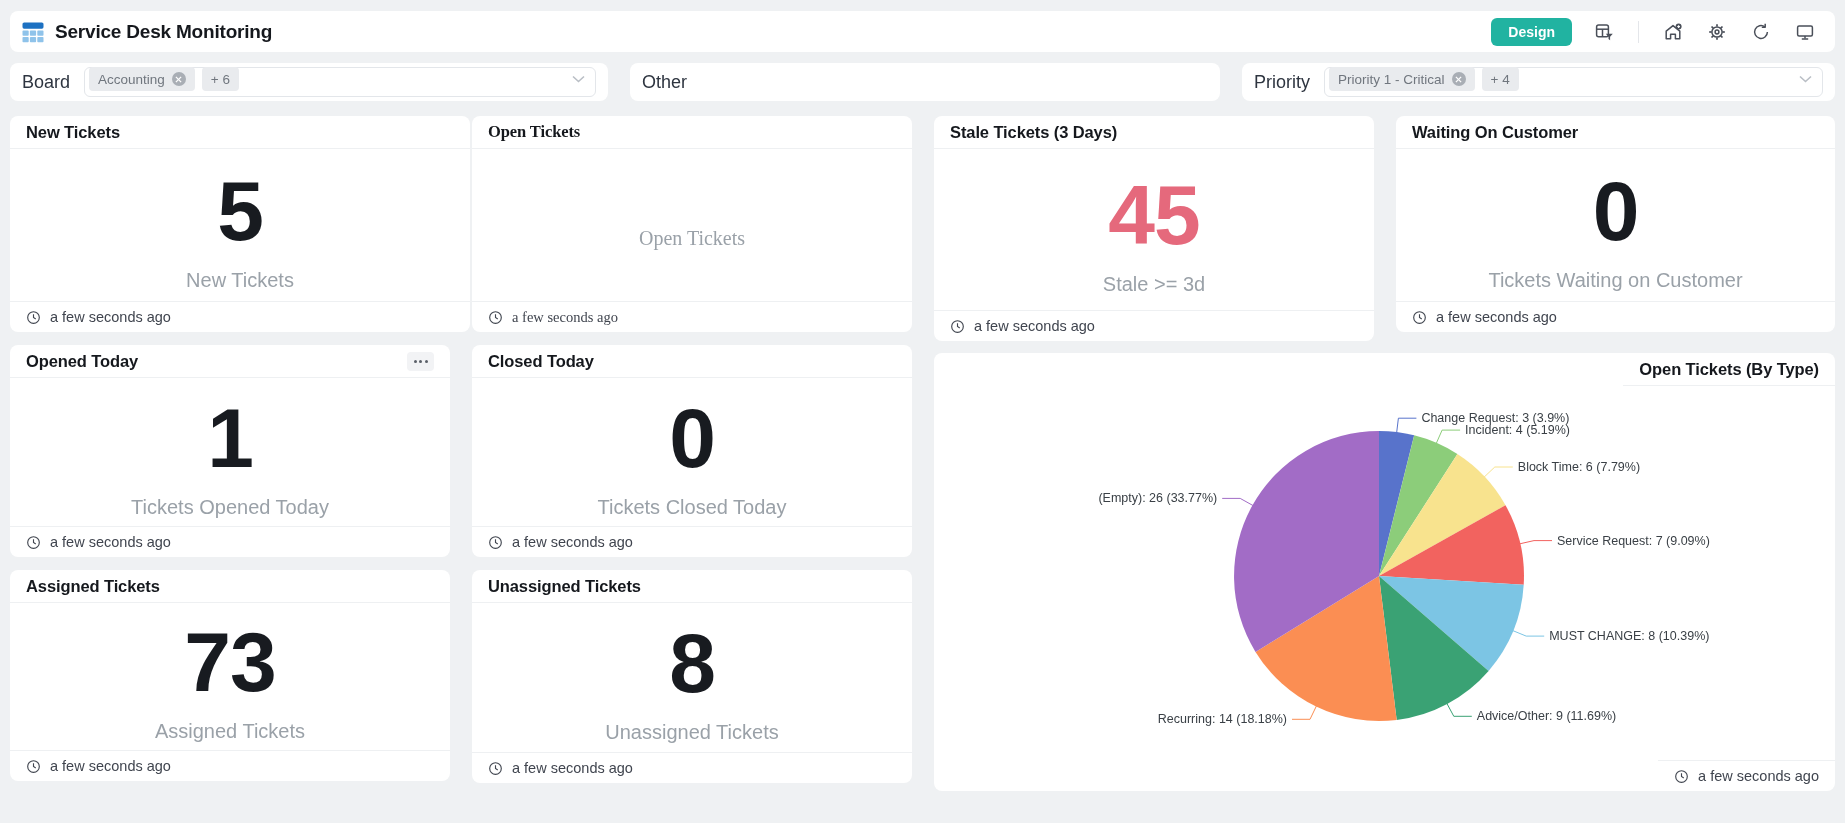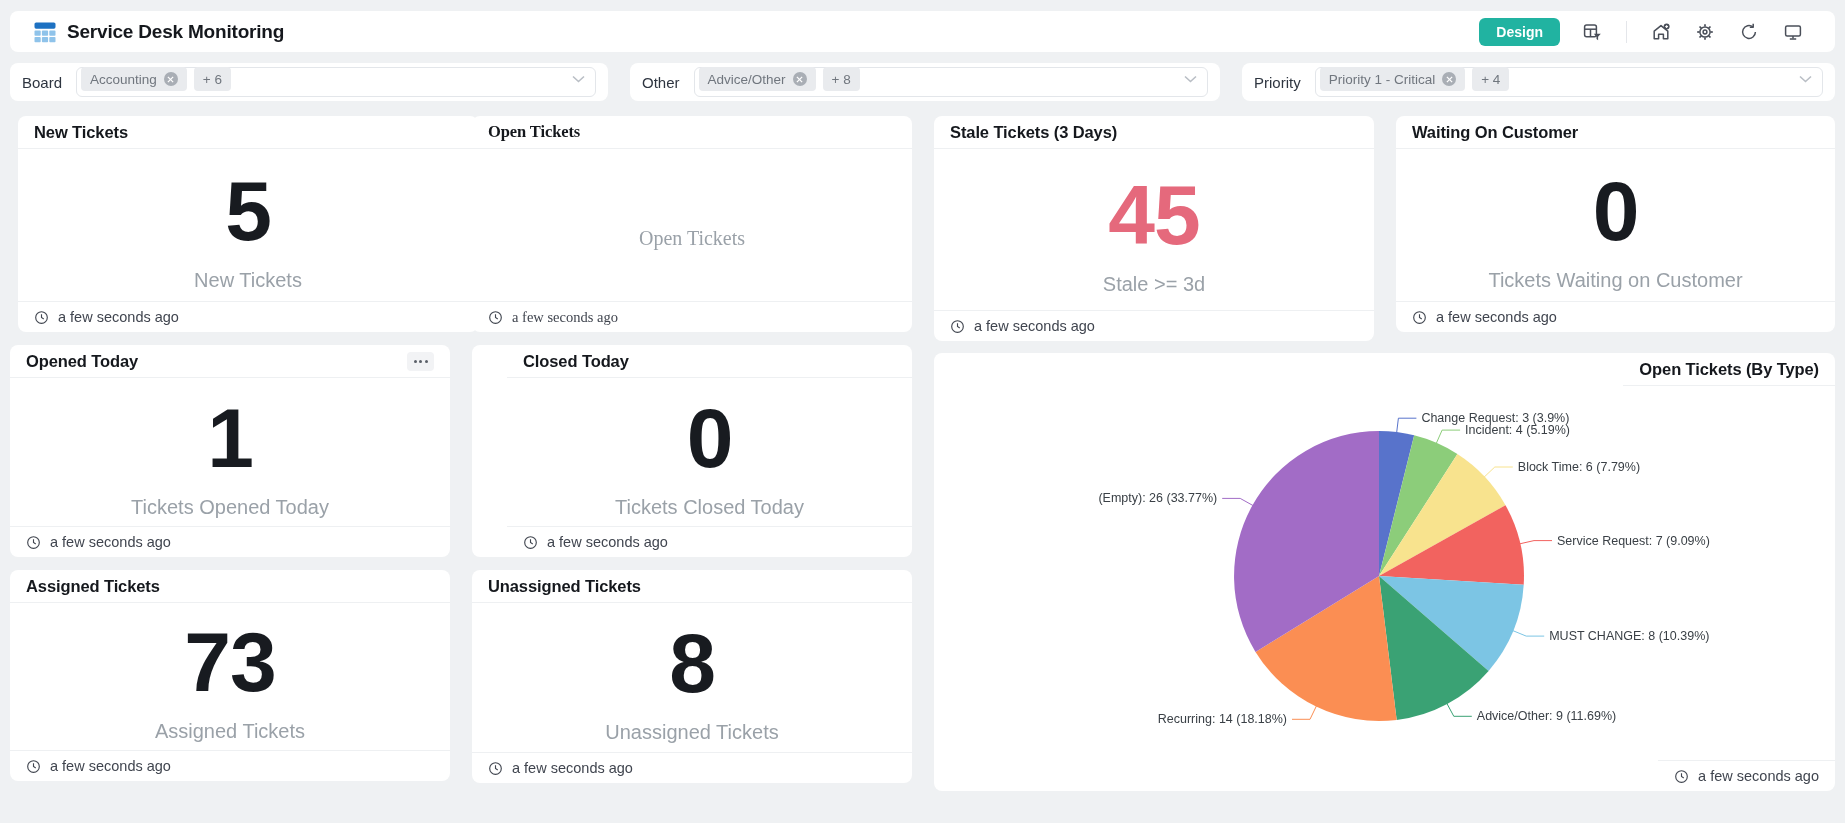--- a/index.html
+++ b/index.html
@@ -8,67 +8,67 @@
     background:#eff1f3;
     font-family:"Liberation Sans", sans-serif;
     position:relative;
     overflow:hidden;
     color:#16191e;
   }
   
   .header {
     position:absolute; left:10px; top:11px; width:1825px; height:41px;
     background:#fff; border-radius:8px;
-    display:flex; align-items:center; padding:0 24px;
+    display:flex; align-items:center; padding:0 12px;
   }
   .logo { width:22px; height:22px; flex:0 0 auto; }
   .header-title { margin-left:11px; font-size:19px; font-weight:700; color:#15181d; letter-spacing:-0.2px; }
   .header-spacer { flex:1; }
   .design-btn {
     height:28px; padding:0 17px; border:none; border-radius:6px;
     color:#fff; font-size:14px; font-weight:700; font-family:inherit;
     display:flex; align-items:center; cursor:pointer;
   }
   .header-icons { display:flex; align-items:center; gap:24px; margin-left:22px; padding-right:8px; }
   .hicon { width:20px; height:20px; display:block; }
   .vsep { width:1px; height:22px; background:#e4e6ea; }
   
   .fgroup {
     position:absolute; top:63px; height:38px; background:#fff; border-radius:8px;
     display:flex; align-items:center; padding:0 12px;
   }
   #fg-board    { left:10px;   width:598px; }
   #fg-type     { left:630px;  width:590px; }
   #fg-priority { left:1242px; width:593px; }
-  .flabel { font-size:15px; color:#2e3540; margin-right:14px; white-space:nowrap; }
+  .flabel { font-size:18px; color:#2e3540; margin-right:14px; white-space:nowrap; }
   .fselect {
     flex:1; height:30px; border:1px solid #e3e6ea; border-radius:6px;
     display:flex; align-items:center; padding:0 10px 6px 4px; gap:7px; min-width:0;
   }
   .chip {
     background:#e9ebee; border-radius:4px; height:24px;
     display:flex; align-items:center; padding:0 9px; gap:7px;
     font-size:13.5px; color:#70767e; white-space:nowrap;
   }
   .chip-x {
     width:14px; height:14px; border-radius:50%; background:#a9aeb5;
     display:flex; align-items:center; justify-content:center;
   }
   .fchevron { margin-left:auto; display:flex; }
   
   .card {
     position:absolute; background:#fff; border-radius:8px;
     display:flex; flex-direction:column;
   }
-  #card-new        { left:10px;   top:116px; width:460px; height:216px;margin-left:8px; }
+  #card-new        { left:10px;   top:116px; width:460px; height:216px; }
   #card-open       { left:472px;  top:116px; width:440px; height:216px;font-family:Liberation Serif, serif; }
   #card-stale      { left:934px;  top:116px; width:440px; height:225px; }
   #card-waiting    { left:1396px; top:116px; width:439px; height:216px; }
   #card-opened     { left:10px;   top:345px; width:440px; height:212px; }
-  #card-closed     { left:472px;  top:345px; width:440px; height:212px;padding-left:35px; }
+  #card-closed     { left:472px;  top:345px; width:440px; height:212px; }
   #card-pie        { left:934px;  top:353px; width:901px; height:438px;align-items:flex-end; }
   #card-assigned   { left:10px;   top:570px; width:440px; height:211px; }
   #card-unassigned { left:472px;  top:570px; width:440px; height:213px; }
   .card-head {
     height:33px; min-height:33px; display:flex; align-items:center;
     justify-content:space-between; padding:0 16px; border-bottom:1px solid #eef0f2;
   }
   .card-title { font-size:16.5px; font-weight:700; color:#15181d; letter-spacing:-0.1px; }
   .more-btn {
     width:27px; height:19px; background:#f2f3f5; border:none; border-radius:4px;
@@ -159,37 +159,20 @@
     <span class="fchevron">
       <svg width="13" height="8" viewBox="0 0 13 8" fill="none" stroke="#b9bec5" stroke-width="1.6">
           <polyline points="1,1.5 6.5,6.5 12,1.5"></polyline>
         </svg>
     </span>
   </div>
 </div>
 
 <div class="fgroup" id="fg-type">
   <span class="flabel">Other</span>
-  <div class="fselect">
-    <span class="chip">
-      <span>Advice/Other</span>
-      <span class="chip-x">
-        <svg width="7" height="7" viewBox="0 0 8 8" stroke="#fff" stroke-width="1.4">
-            <line x1="1" y1="1" x2="7" y2="7"></line>
-            <line x1="7" y1="1" x2="1" y2="7"></line>
-          </svg>
-      </span>
-    </span>
-    <span class="chip">+ 8</span>
-    <span class="fchevron">
-      <svg width="13" height="8" viewBox="0 0 13 8" fill="none" stroke="#b9bec5" stroke-width="1.6">
-          <polyline points="1,1.5 6.5,6.5 12,1.5"></polyline>
-        </svg>
-    </span>
-  </div>
 </div>
 
 <div class="fgroup" id="fg-priority">
   <span class="flabel">Priority</span>
   <div class="fselect">
     <span class="chip">
       <span>Priority 1 - Critical</span>
       <span class="chip-x">
         <svg width="7" height="7" viewBox="0 0 8 8" stroke="#fff" stroke-width="1.4">
             <line x1="1" y1="1" x2="7" y2="7"></line>

